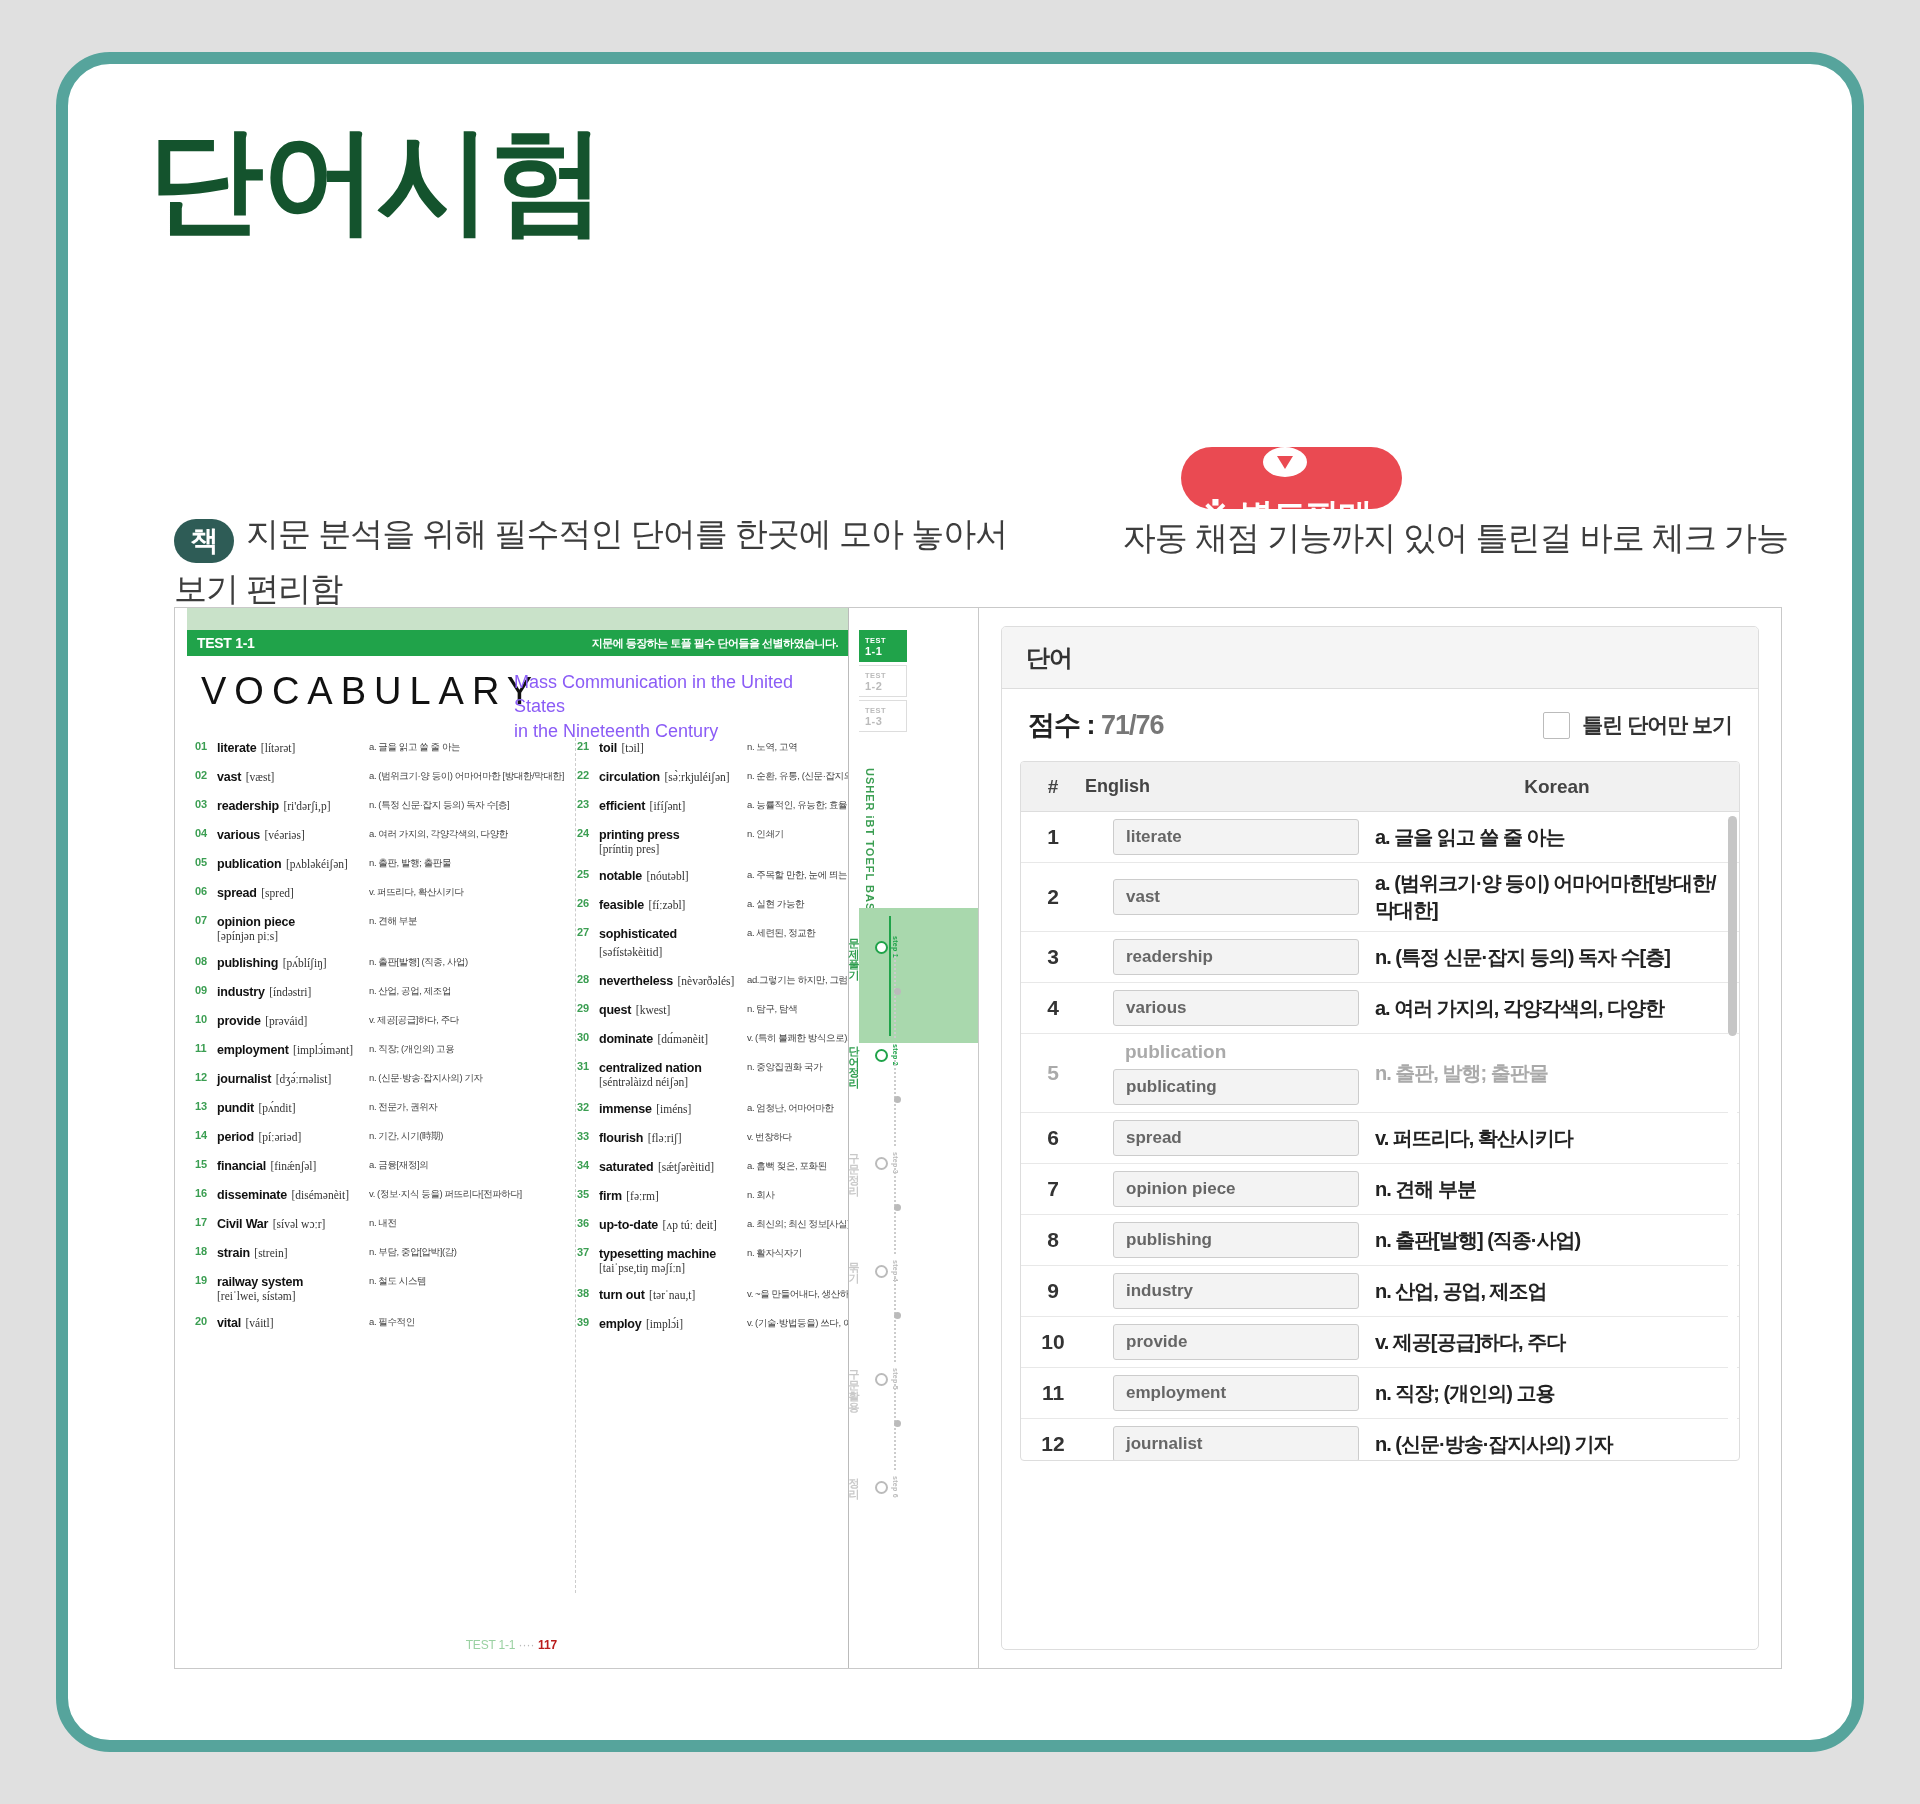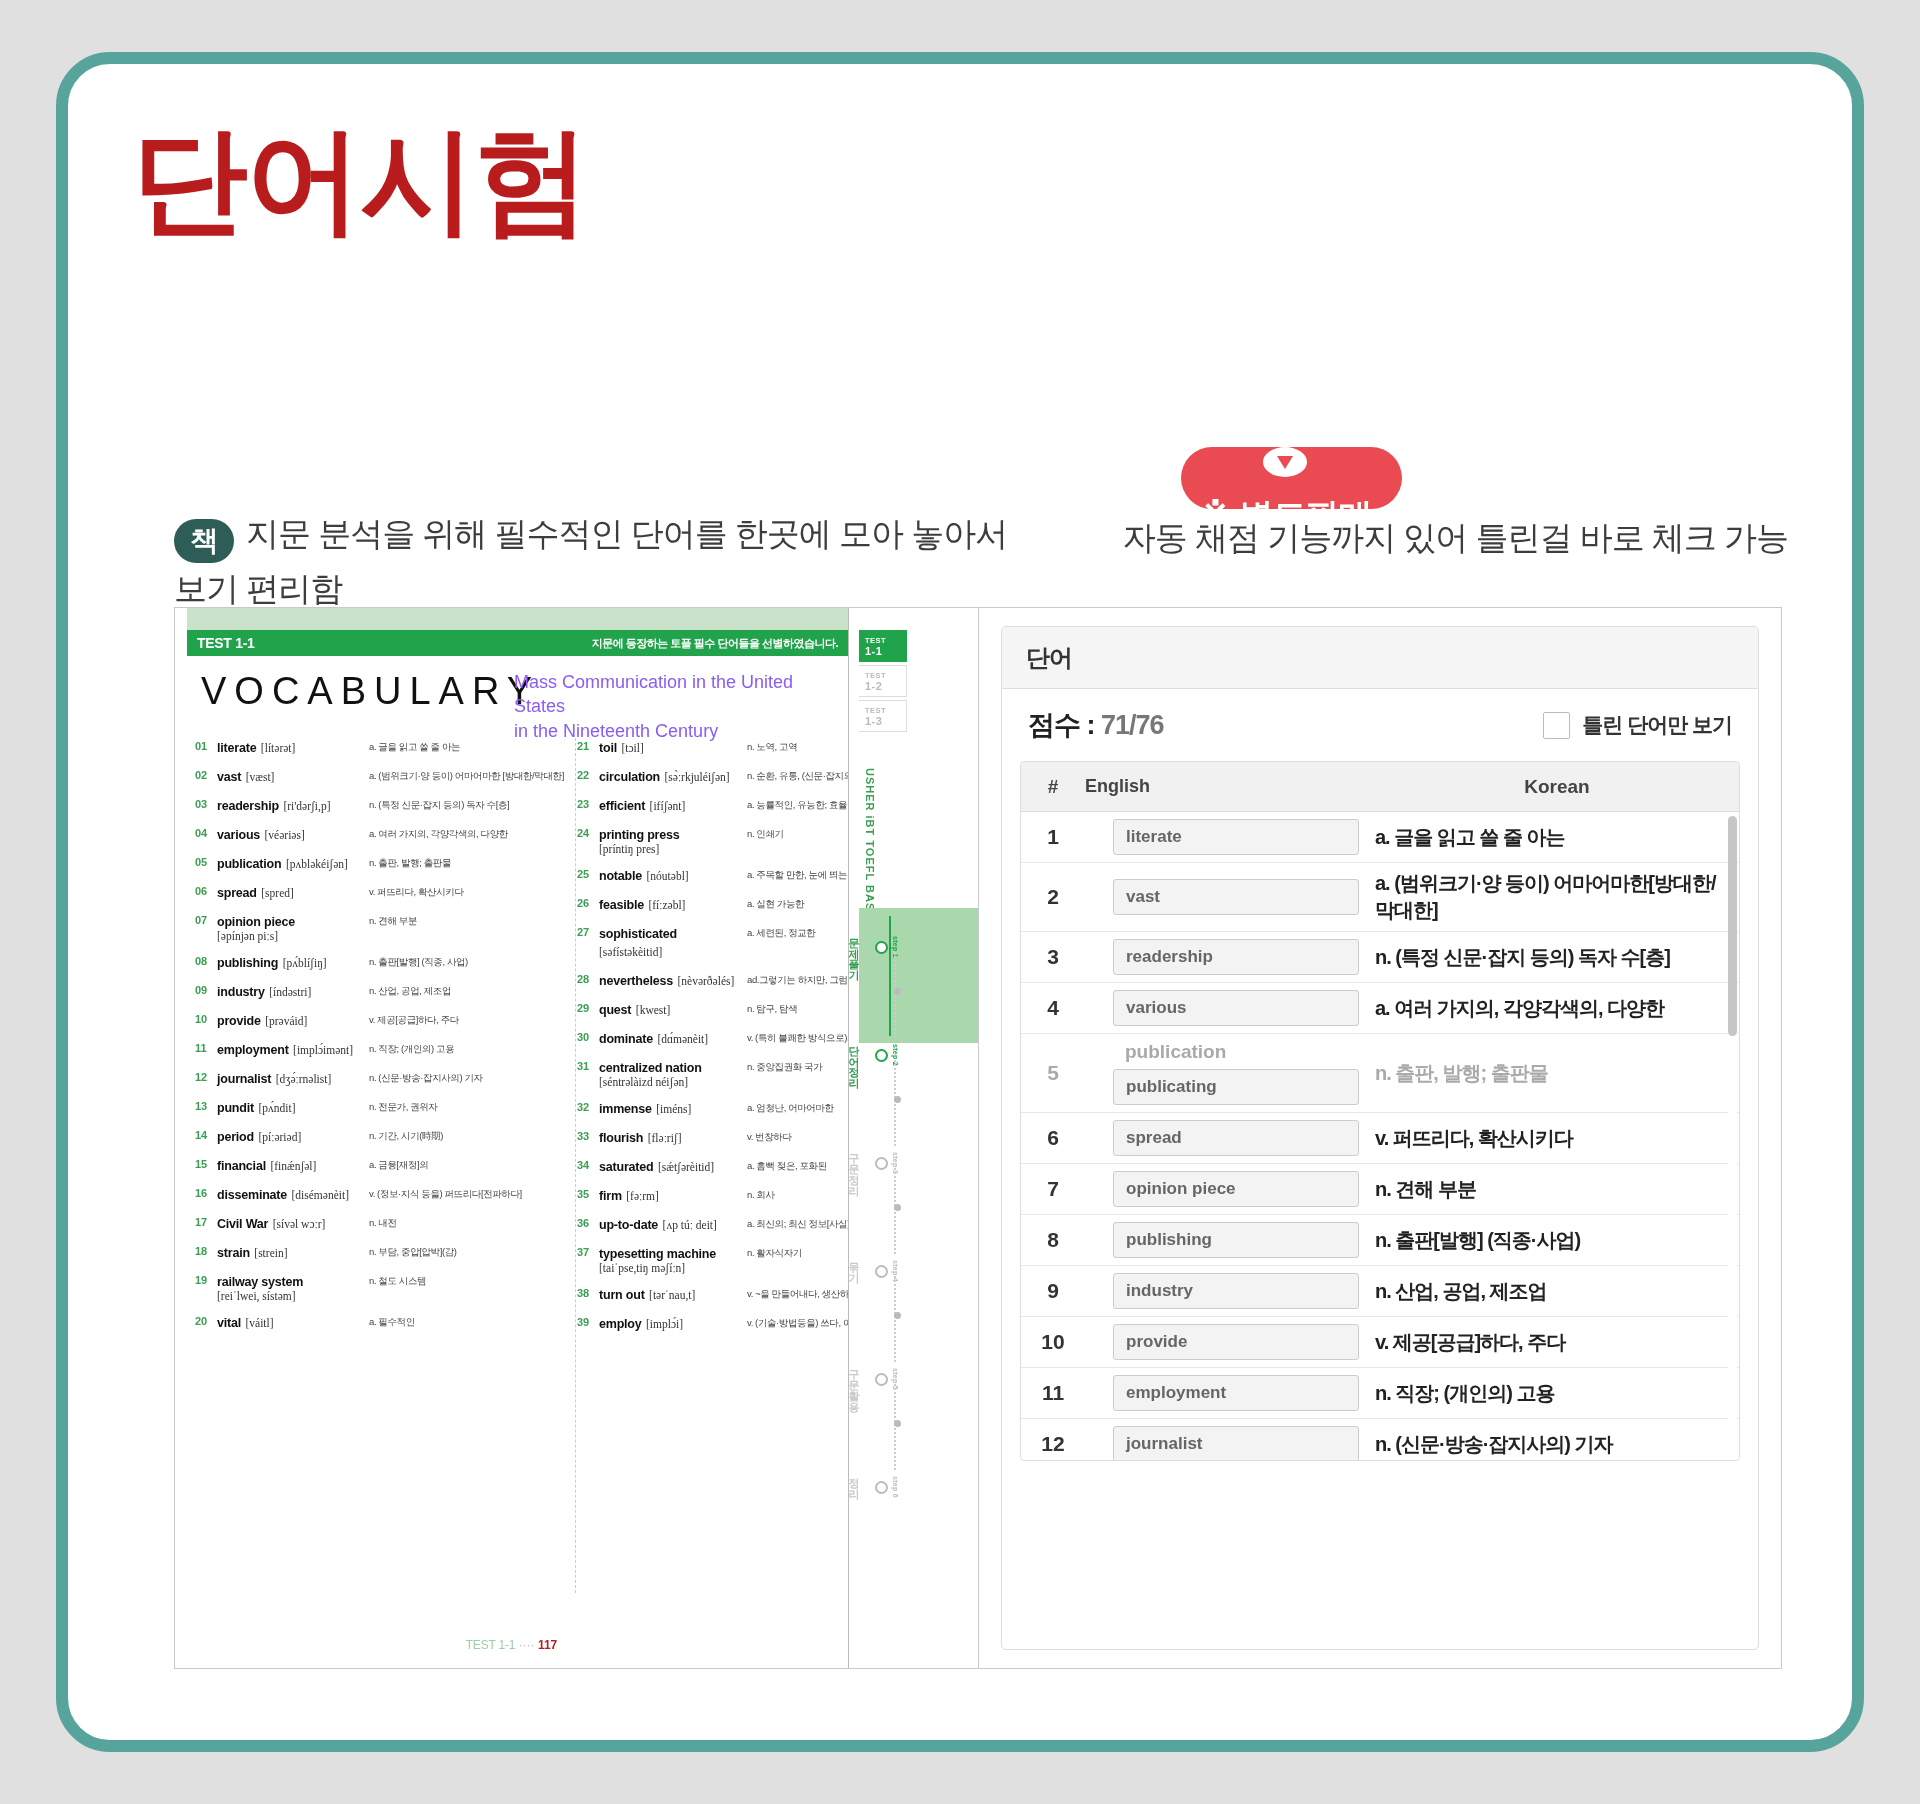--- a/index.html
+++ b/index.html
@@ -11,22 +11,22 @@
   }
   .page {
     position: absolute; left: 56px; top: 52px;
     width: 1808px; height: 1700px;
     background: #ffffff;
     border: 12px solid #56a49c;
     border-radius: 54px;
     overflow: hidden;
   }
   .title {
-    position: absolute; left: 64px; top: 58px;
-    font-size: 116px; font-weight: bold; color: #b91c1c;
+    position: absolute; left: 80px; top: 58px;
+    font-size: 116px; font-weight: bold; color: #14532d;
     letter-spacing: -2px; line-height: 1.0;
   }
   .subtitle {
     position: absolute; left: 64px; top: 238px;
     font-size: 35px; font-weight: bold; color: #3d3d3d;
     letter-spacing: -1px;
   }
   
   .red-badge {
     position: absolute; left: 1113px; top: 383px;

